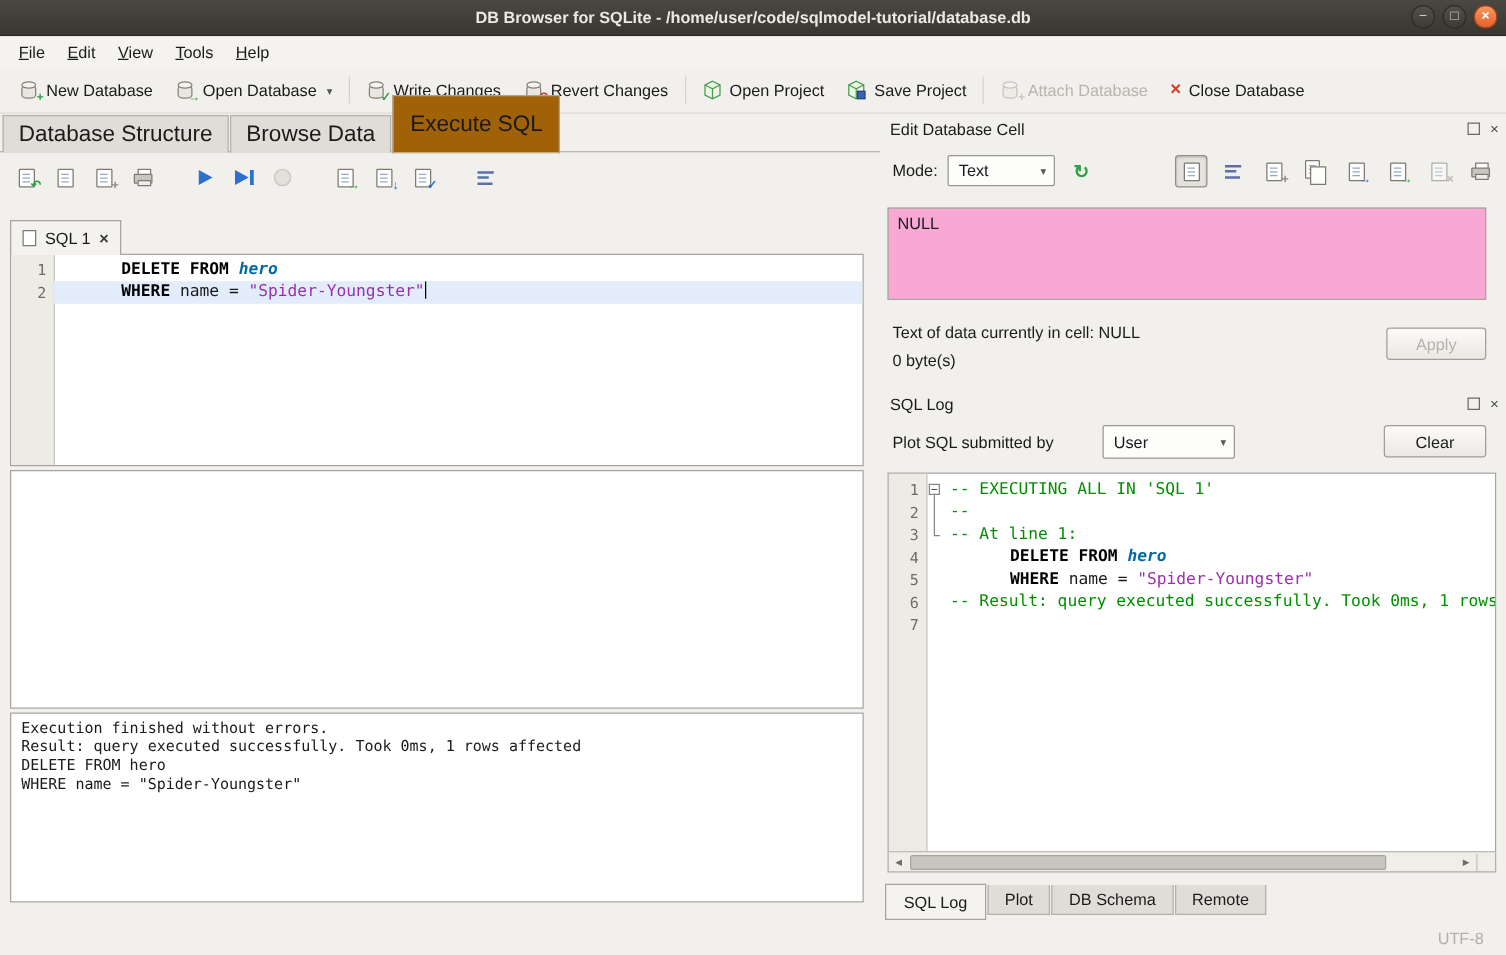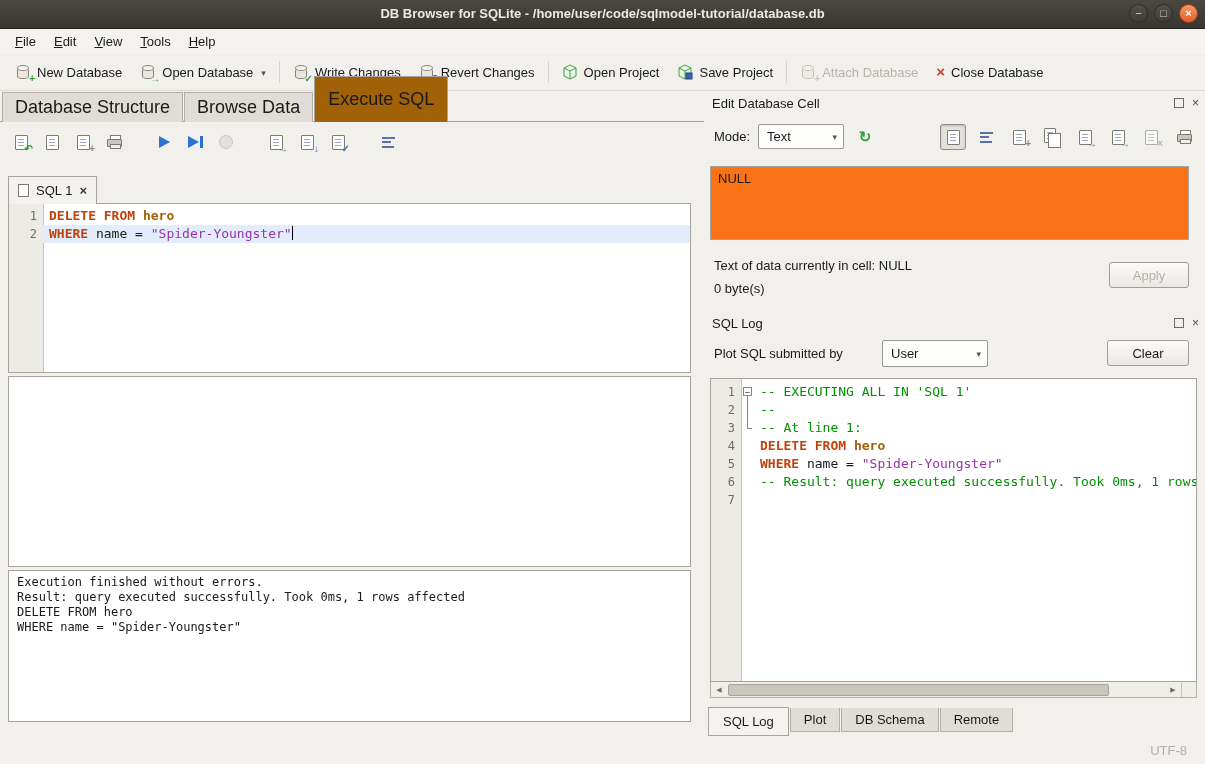--- a/index.html
+++ b/index.html
@@ -75,22 +75,22 @@
   .sqltab .tclose{font-weight:bold;color:#3a3a3a;font-size:13px;}
   .mini-pg{width:9px;height:11px;background:#fff;border:1px solid #7d7973;}
 
   .editor{position:absolute;top:81px;left:8px;right:13px;height:168px;background:#fff;border:1px solid #a7a49e;overflow:hidden;}
   .gutterbg{position:absolute;left:0;top:0;bottom:0;width:34px;background:#edebe6;border-right:1px solid #c8c5bf;}
   .ed-lines{position:absolute;left:0;top:3px;right:0;}
   .ed-line{display:flex;height:18px;line-height:18px;font-family:"DejaVu Sans Mono",monospace;font-size:13px;}
   .ln{width:34px;box-sizing:border-box;text-align:right;padding-right:6px;color:#6f6c66;font-size:12px;flex:0 0 auto;}
   .codecell{flex:1;padding-left:6px;white-space:pre;overflow:hidden;}
   .codecell.cur{background:#e2ecfb;}
-  .tk-kw{color:#c2410c;font-weight:bold;}
-  .tk-table{color:#a16207;font-weight:bold;}
+  .tk-kw{color:#000000;font-weight:bold;margin-left:48px;}
+  .tk-table{color:#0369a1;font-weight:bold;font-style:italic;}
   .tk-ident{color:#1a1a1a;}
   .tk-op{color:#1a1a1a;}
   .tk-str{color:#9b2fae;}
   .tk-comment{color:#009000;}
   .caret{display:inline-block;width:1px;height:14px;background:#000;vertical-align:-2px;}
 
   .results{position:absolute;top:254px;left:8px;right:13px;height:189px;background:#fff;border:1px solid #a7a49e;}
   .message-box{position:absolute;top:448px;left:8px;right:13px;height:152px;background:#fff;border:1px solid #a7a49e;padding:4px 8px;box-sizing:border-box;font-family:"DejaVu Sans Mono",monospace;font-size:12px;line-height:15px;overflow:hidden;}
 
   
@@ -101,21 +101,21 @@
   .dock-close-ic{font-size:12px;color:#4a4a46;line-height:10px;}
 
   .mode-row{position:absolute;top:30px;left:0;right:0;height:26px;}
   .mode-lbl{position:absolute;left:8px;line-height:26px;}
   .combo{position:absolute;display:flex;align-items:center;justify-content:space-between;background:#fdfdfc;border:1px solid #9b9792;border-radius:2px;height:25px;box-sizing:border-box;padding:0 6px 0 8px;}
   .combo .arrow{font-size:9px;color:#555;margin-left:8px;}
   .mode-combo{left:52px;top:0;width:86px;}
   .auto-btn{position:absolute;left:146px;top:0;}
   .cell-icons{position:absolute;right:8px;top:0;display:flex;gap:7px;}
 
-  .cell-box{position:absolute;top:72px;left:4px;right:16px;height:74px;background:#f97316;border:1px solid #a7a49e;box-sizing:border-box;}
+  .cell-box{position:absolute;top:72px;left:4px;right:16px;height:74px;background:#f9a8d4;border:1px solid #a7a49e;box-sizing:border-box;}
   .cell-null{padding:4px 7px;font-size:13px;}
   .type-info{position:absolute;top:164px;left:8px;}
   .size-info{position:absolute;top:187px;left:8px;}
   .btn{display:flex;align-items:center;justify-content:center;background:linear-gradient(#fcfbfa,#eae8e3);border:1px solid #a19d97;border-radius:3px;height:26px;box-sizing:border-box;font-size:13px;}
   .apply-btn{position:absolute;top:168px;right:16px;width:80px;color:#b5b2ac;}
   .clear-btn{position:absolute;top:246px;right:16px;width:82px;color:#1a1a1a;}
 
   .log-header{top:222px;}
   .log-filter-lbl{position:absolute;top:246px;left:8px;line-height:27px;}
   .user-combo{left:176px;top:246px;width:106px;height:27px;}

